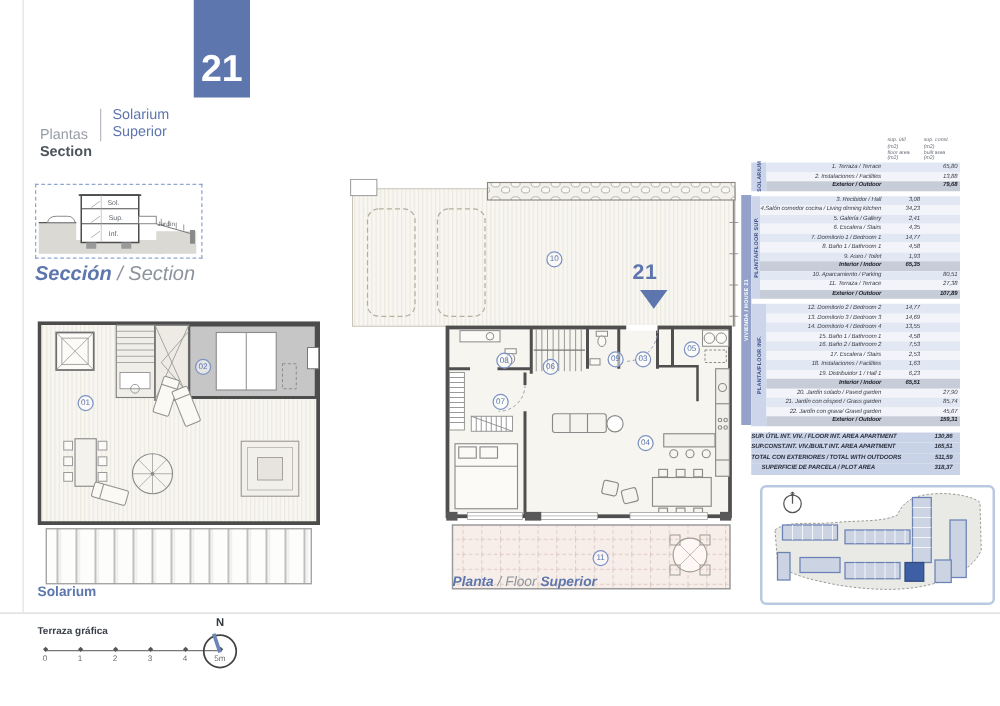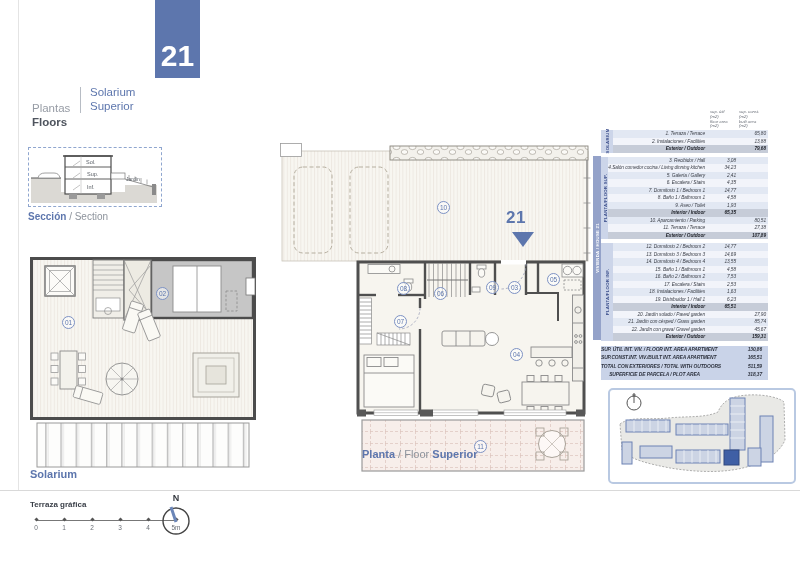--- a/index.html
+++ b/index.html
@@ -16,21 +16,21 @@
             align-items:flex-end;justify-content:center;}
   .unit-box span{color:#fff;font-size:30px;font-weight:bold;line-height:1;padding-bottom:7px;}
   .title-block{left:32px;top:85px;font-size:11.5px;line-height:14px;}
   .title-es{color:#979ca5;margin-top:16px;}
   .title-en{color:#4e545e;font-weight:bold;}
   .title-div{left:80px;top:87px;width:1px;height:26px;background:#b7bcc4;}
   .subtitle-block{left:90px;top:85px;font-size:11.5px;line-height:14px;color:#5d76ad;}
 
   
   .section-box{left:28px;top:147px;width:132px;height:58px;border:1px dashed #8fa6cf;background:#fff;}
-  .caption{font-size:10px;}
+  .caption{font-size:16px;font-style:italic;}
   .cap-es{color:#5d76ad;font-weight:600;}
   .cap-sep{color:#8d939c;font-weight:400;}
   .plan-caption{font-size:11px;}
 
   
   .rm{position:absolute;width:11px;height:11px;border:1px solid #7d92c4;border-radius:50%;
       color:#5d76ad;font-size:6.5px;line-height:11px;text-align:center;
       background:rgba(255,255,255,.55);}
   .marker21{color:#5d76ad;font-size:17px;font-weight:bold;letter-spacing:.5px;}
   .tri{width:0;height:0;border-left:11px solid transparent;border-right:11px solid transparent;
@@ -84,21 +84,21 @@
 <div class="page">
 
   <div class="abs rule-v"></div>
   <div class="abs rule-h"></div>
 
   <div class="abs unit-box">
     <span>21</span>
   </div>
   <div class="abs title-block">
     <div class="title-es">Plantas</div>
-    <div class="title-en">Floors</div>
+    <div class="title-en">Section</div>
   </div>
   <div class="abs title-div"></div>
   <div class="abs subtitle-block">
     <div>Solarium</div>
     <div>Superior</div>
   </div>
 
   <div class="abs section-box">
     <svg width="130" height="56" viewBox="0 0 130 56">
       <rect x="2" y="30" width="30" height="25" fill="#dbd9d4"></rect>
@@ -359,21 +359,21 @@
   <div class="rm" style="left:434px;top:287px;">06</div>
   <div class="rm" style="left:394px;top:315px;">07</div>
   <div class="rm" style="left:397px;top:282px;">08</div>
   <div class="rm" style="left:486px;top:281px;">09</div>
   <div class="rm" style="left:437px;top:201px;">10</div>
   <div class="rm" style="left:474px;top:440px;">11</div>
 
   <div class="abs plan-caption" style="left:30px;top:468px;">
     <span class="cap-es">Solarium</span>
   </div>
-  <div class="abs plan-caption" style="left:362px;top:448px;">
+  <div class="abs plan-caption" style="left:362px;top:460px;font-style:italic;">
     <span class="cap-es">Planta</span><span class="cap-sep"> / Floor </span><span class="cap-es">Superior</span>
   </div>
 
   <div class="abs tbl">
     <div class="t-head">
       <div class="t-colhead" id="thead-c1">
           <div>sup. útil</div>
           <div>(m2)</div>
           <div>floor area</div>
           <div>(m2)</div>

